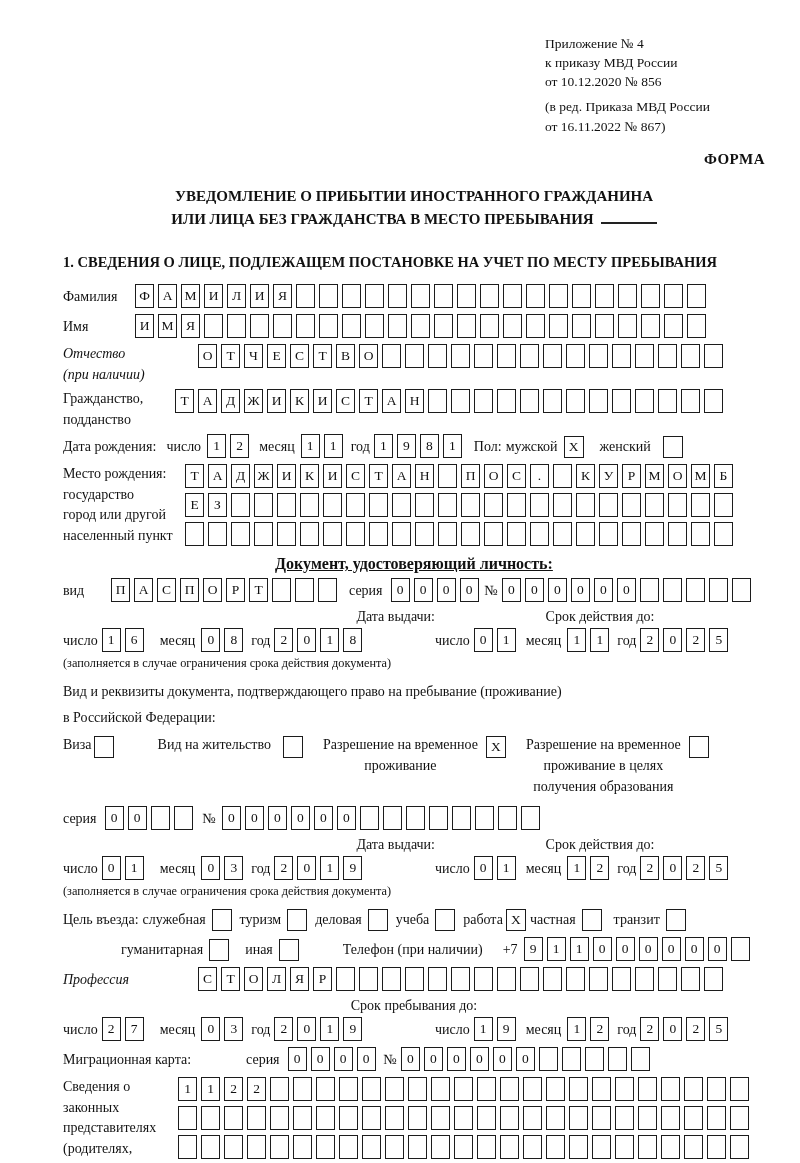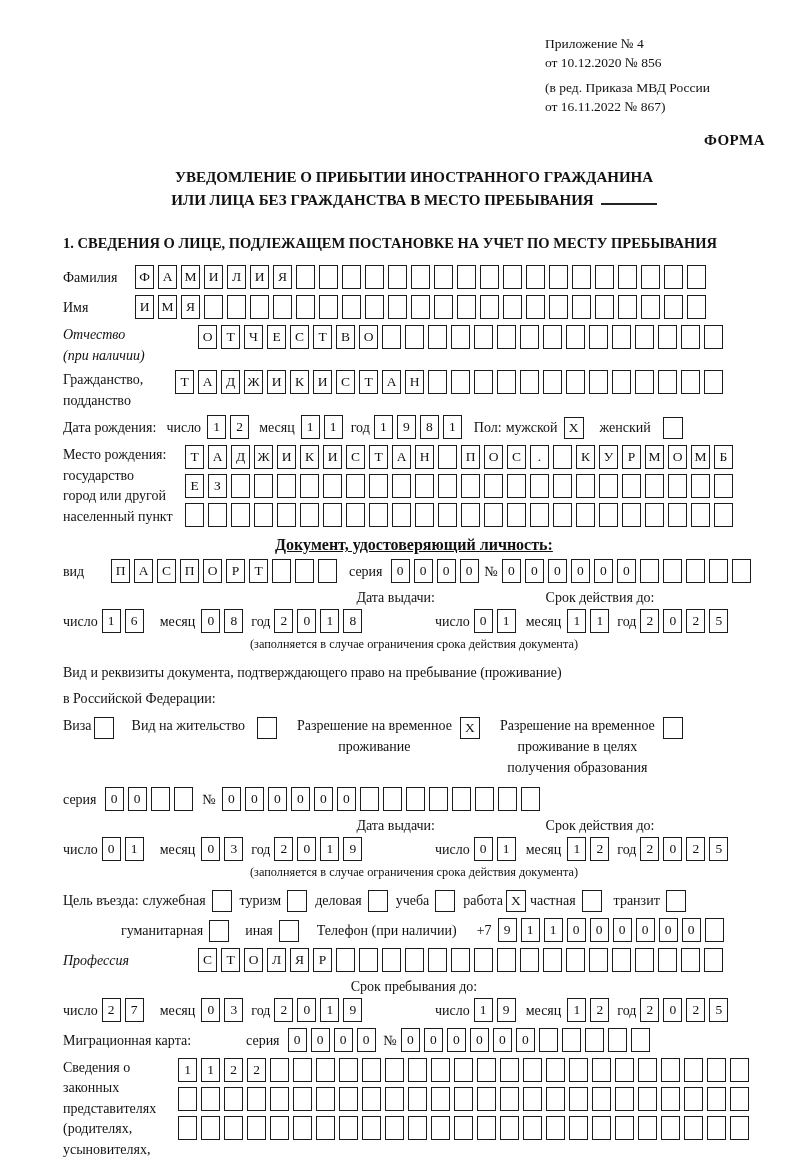--- a/index.html
+++ b/index.html
@@ -30,47 +30,48 @@
     display: inline-flex; align-items: center; justify-content: center;
     font-size: 13.5px; flex-shrink: 0; background: #fff;
   }
   .chk {
     width: 20px; height: 22px; border: 1.6px solid #1c1c1c;
     display: inline-flex; align-items: center; justify-content: center;
     font-size: 13.5px; flex-shrink: 0; margin-left: 6px; margin-top: 2px; background: #fff;
   }
   .ml4 { margin-left: 4px; } .ml6 { margin-left: 6px; } .ml8 { margin-left: 8px; }
   .ml12 { margin-left: 12px; } .ml16 { margin-left: 16px; } .ml20 { margin-left: 20px; }
-  .ml26 { margin-left: 18px; } .ml55 { margin-left: 55px; } .ml58 { margin-left: 58px; }
+  .ml26 { margin-left: 44px; } .ml55 { margin-left: 55px; } .ml58 { margin-left: 58px; }
   .mr4 { margin-right: 4px; } .mr6 { margin-right: 6px; } .mr8 { margin-right: 8px; } .mr10 { margin-right: 10px; }
   .w72 { width: 72px; flex-shrink: 0; } .w112 { width: 112px; flex-shrink: 0; }
   .w122 { width: 122px; flex-shrink: 0; } .w135 { width: 135px; flex-shrink: 0; font-style: italic; } .w115 { width: 115px; flex-shrink: 0; }
 
   .dochead { text-align: center; font-weight: bold; font-size: 16px; margin: 3px 0 5px; text-decoration: underline; }
   .dh-row { display: flex; line-height: 18px; margin-bottom: 2px; }
   .dh-left { width: 372px; text-align: right; }
   .dh-right { flex: 1; text-align: center; }
   .date-row { display: flex; margin-bottom: 2px; }
   .dg { display: flex; align-items: flex-start; }
   .dg-left { width: 372px; }
-  .note { font-size: 12.3px; text-align: center; margin-bottom: 7px; line-height: 1.3; }
+  .note { font-size: 12.3px; text-align: left; margin-bottom: 7px; line-height: 1.3; }
   .intro { line-height: 1.85; font-size: 14px; }
   .chkrow { display: flex; align-items: flex-start; margin: 3px 0 9px; }
   .chkitem { display: flex; align-items: flex-start; }
   .center { text-align: center; line-height: 1.5; }
   .stack { display: flex; flex-direction: column; }
   .cellrows .cells { margin-bottom: 5px; }
 </style>
 </head>
 <body>
 
 <div class="page">
 
   <div class="hdr">
     <div>Приложение № 4</div>
+    <div>к приказу МВД России</div>
     <div>от 10.12.2020 № 856</div>
     <div class="grp2">
       <div>(в ред. Приказа МВД России</div>
       <div>от 16.11.2022 № 867)</div>
     </div>
   </div>
 
   <div class="forma">ФОРМА</div>
 
   <div class="title">

